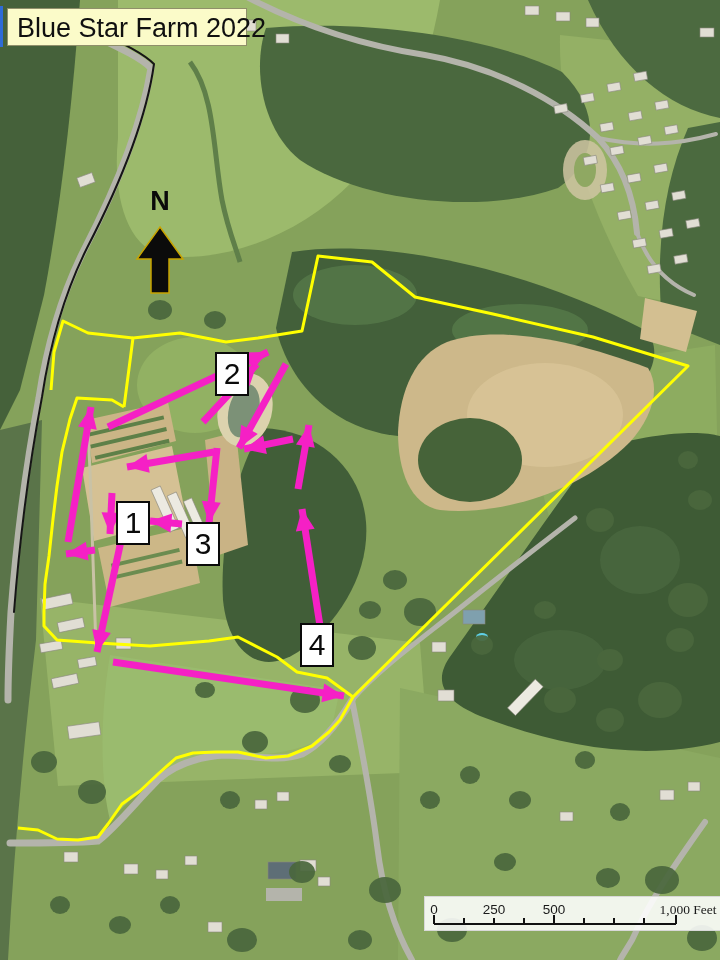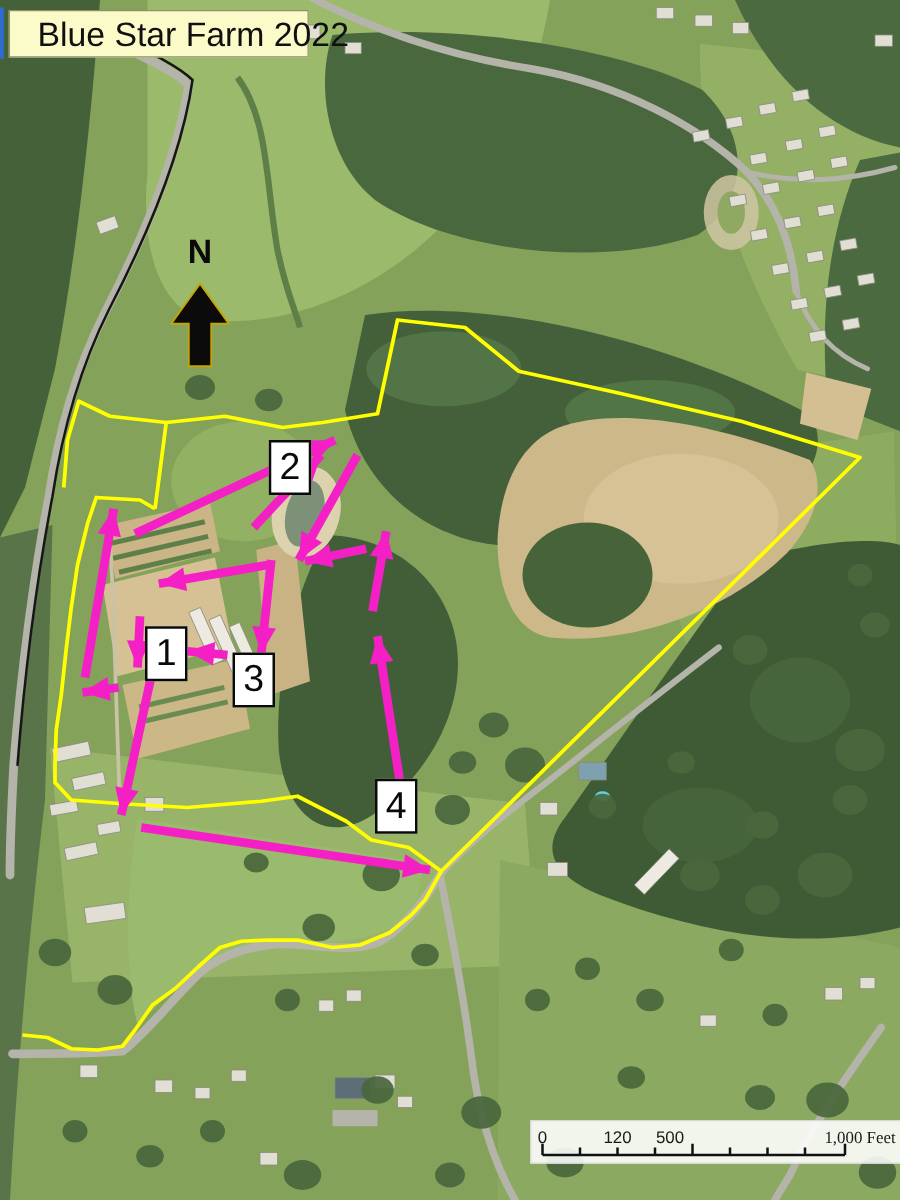--- a/index.html
+++ b/index.html
@@ -4,21 +4,21 @@
 <style>
   html,body{margin:0;padding:0;background:#222;}
   #stage{position:relative;width:720px;height:960px;overflow:hidden;
          font-family:"Liberation Sans",sans-serif;background:#85A25B;}
   #stage svg{position:absolute;left:0;top:0;}
   .map-label{position:absolute;width:30px;height:40px;background:#fff;
     border:2px solid #0a0a0a;color:#0a0a0a;font-size:30px;line-height:40px;
     text-align:center;box-sizing:content-box;}
   #title-box{position:absolute;left:7px;top:8px;width:240px;height:38px;
     background:#FBFBC9;border:1px solid #8f8f6a;color:#101010;font-size:27px;
-    line-height:38px;padding-left:22px;box-sizing:border-box;white-space:nowrap;}
+    line-height:38px;padding-left:9px;box-sizing:border-box;white-space:nowrap;}
   #north{position:absolute;left:125px;top:186px;width:70px;height:112px;}
   #north .n-label{position:absolute;left:0;top:0;width:70px;text-align:center;
     color:#0a0a0a;font-weight:bold;font-size:27px;}
   #scalebar{position:absolute;background:rgba(255,255,255,0.88);
     border:1px solid #d8d8d8;}
   #scalebar .sb-label{position:absolute;top:5px;transform:translateX(-50%);
     color:#1a1a1a;font-size:13.5px;white-space:nowrap;}
   #edge-sliver{position:absolute;left:0;top:6px;width:3px;height:41px;background:#2E6BD6;}
 </style>
 </head>
@@ -243,22 +243,22 @@
 
   <div id="labels">
       <div class="map-label" style="left: 116px; top: 501px;">1</div>
       <div class="map-label" style="left: 215px; top: 352px;">2</div>
       <div class="map-label" style="left: 186px; top: 522px;">3</div>
       <div class="map-label" style="left: 300px; top: 623px;">4</div>
     </div>
 
   <div id="scalebar" style="left: 424px; top: 896px; width: 296px; height: 33px;">
       <span class="sb-label" style="left: 9px;">0</span>
-      <span class="sb-label" style="left: 69px;">120</span>
-      <span class="sb-label" style="left: 111px;">500</span>
+      <span class="sb-label" style="left: 69px;">250</span>
+      <span class="sb-label" style="left: 129px;">500</span>
       <span class="sb-label" style="left: 263px; font-family: Liberation Serif, serif;">1,000 Feet</span>
       <svg width="296" height="33">
         <line x1="9" y1="27" x2="251" y2="27" stroke="#111" stroke-width="2"></line>
         <line x1="9" x2="9" y1="27" y2="18" stroke="#111" stroke-width="2"></line>
         <line x1="39" x2="39" y1="27" y2="21" stroke="#111" stroke-width="2"></line>
         <line x1="69" x2="69" y1="27" y2="21" stroke="#111" stroke-width="2"></line>
         <line x1="99" x2="99" y1="27" y2="21" stroke="#111" stroke-width="2"></line>
         <line x1="129" x2="129" y1="27" y2="18" stroke="#111" stroke-width="2"></line>
         <line x1="159" x2="159" y1="27" y2="21" stroke="#111" stroke-width="2"></line>
         <line x1="189" x2="189" y1="27" y2="21" stroke="#111" stroke-width="2"></line>

